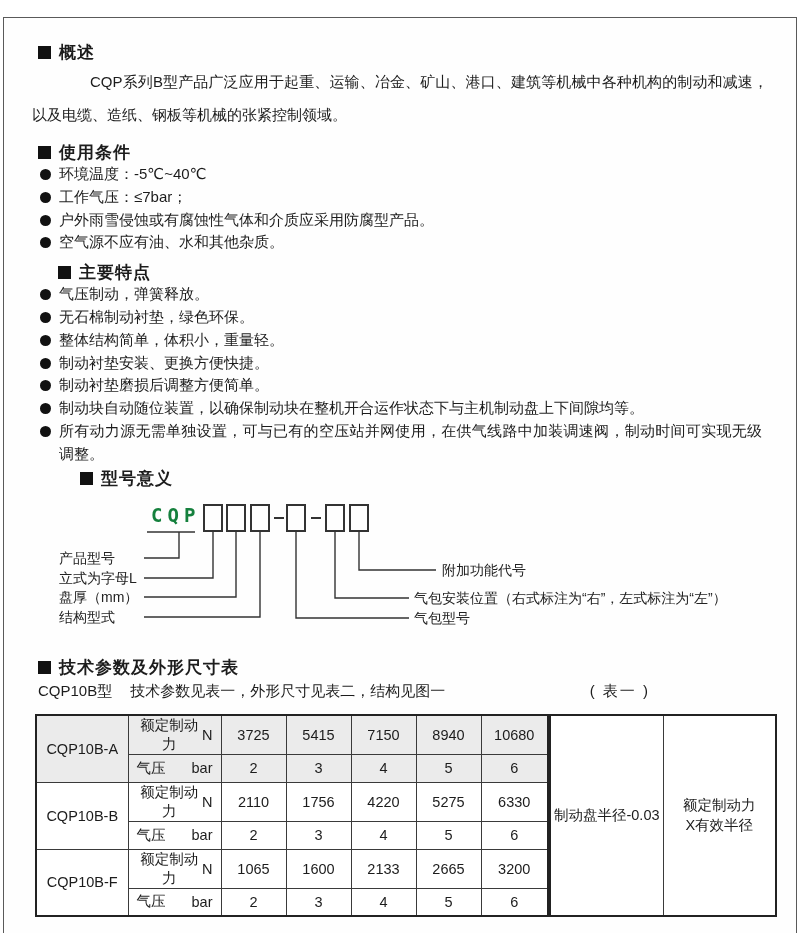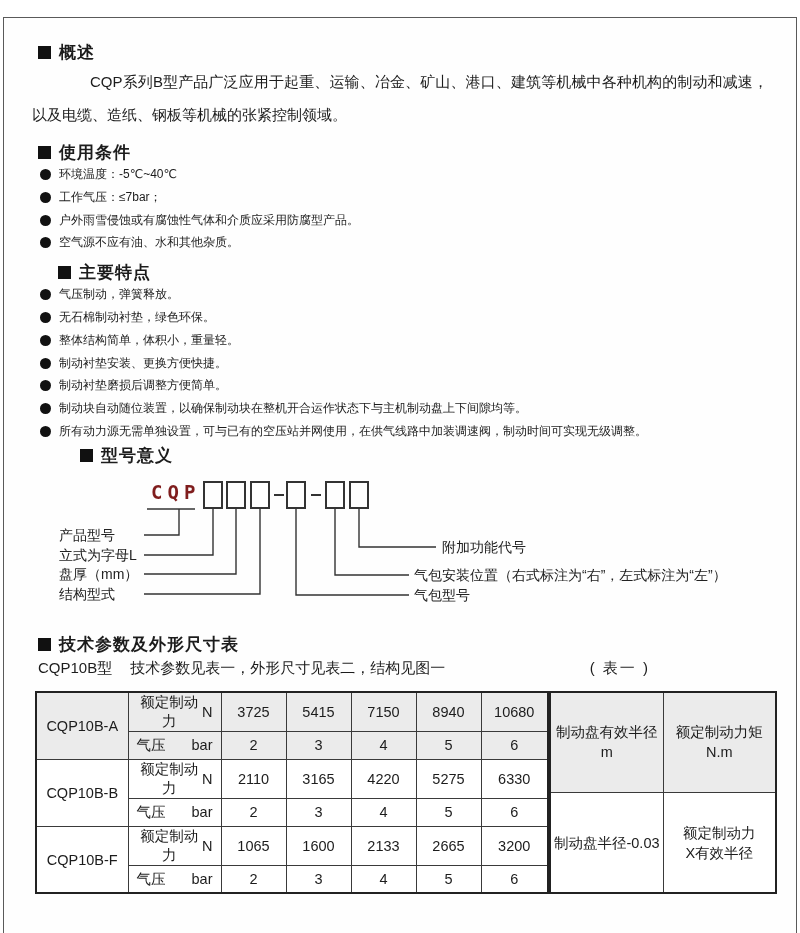--- a/index.html
+++ b/index.html
@@ -13,29 +13,29 @@
              margin-left:6px; height:21px; letter-spacing:1px; }
   .sq { width:13px; height:13px; background:#111; flex:0 0 13px; }
 
   .para { font-size:15px; line-height:33px; text-align:justify; text-indent:58px; margin-top:2px; }
 
   .h-cond { margin-top:11px; }
   .h-feat { margin-top:8px;padding-left:20px; }
   .h-model { margin-top:2px;padding-left:42px; }
   .h-spec { margin-top:12px; }
 
-  .bullet { display:flex; font-size:12px; line-height:22.8px; }
+  .bullet { display:flex; font-size:15px; line-height:22.8px; }
   .dot { flex:0 0 11px; width:11px; height:11px; border-radius:50%; background:#111; margin:6px 8px 0 8px; }
   .btext { flex:1; text-align:justify; padding-right:6px; }
 
   
   .diagram { position:relative; height:150px; margin-top:6px; }
   .dsvg { position:absolute; left:0; top:0; }
   .cqp { position:absolute; left:119px; top:9px; font-family:"DejaVu Sans Mono",monospace;
-         font-weight:bold; font-size:19px; letter-spacing:5px; color:#7f1d1d; }
+         font-weight:bold; font-size:19px; letter-spacing:5px; color:#15803d; }
   .dlabel { position:absolute; font-size:14px; line-height:16px; color:#222; white-space:nowrap; }
   .lab-left { text-align:left; }
 
   
   .subrow { display:flex; align-items:flex-end; margin-top:3px; height:20px; font-size:15px; }
   .submodel { margin-left:6px; }
   .subtext { margin-left:18px; }
   .spacer { flex:1; }
   .tabletag { margin-right:118px; font-weight:normal; letter-spacing:2px; }
 
@@ -213,21 +213,21 @@
           </tr>
           <tr>
             <td rowspan="2" class="model-td">CQP10B-B</td>
             <td>
               <div class="lcell">
                   <span>额定制动力</span>
                   <span>N</span>
                 </div>
             </td>
             <td>2110</td>
-            <td>3165</td>
+            <td>1756</td>
             <td>4220</td>
             <td>5275</td>
             <td>6330</td>
           </tr>
           <tr>
             <td>
               <div class="lcell">
                   <span>气压</span>
                   <span>bar</span>
                 </div>
@@ -269,30 +269,20 @@
       </table>
 
       <div class="tgap"></div>
 
       <table class="tright">
         <colgroup>
             <col style="width:113px">
             <col style="width:113px">
           </colgroup>
         <tbody>
-          <tr class="hdr">
-            <td>
-              <span class="cellline">制动盘有效半径</span>
-              <span class="cellline">m</span>
-            </td>
-            <td>
-              <span class="cellline">额定制动力矩</span>
-              <span class="cellline">N.m</span>
-            </td>
-          </tr>
           <tr class="bdy">
             <td>
               <span class="cellline">制动盘半径-0.03</span>
             </td>
             <td>
               <span class="cellline">额定制动力</span>
               <span class="cellline">X有效半径</span>
             </td>
           </tr>
         </tbody>

